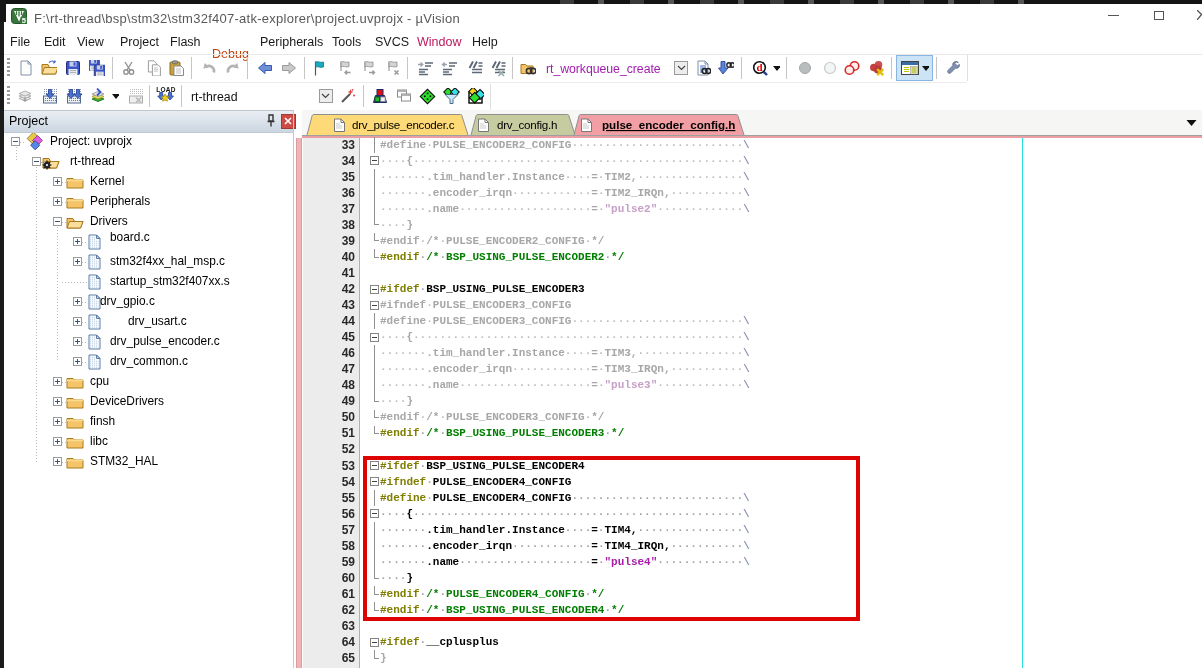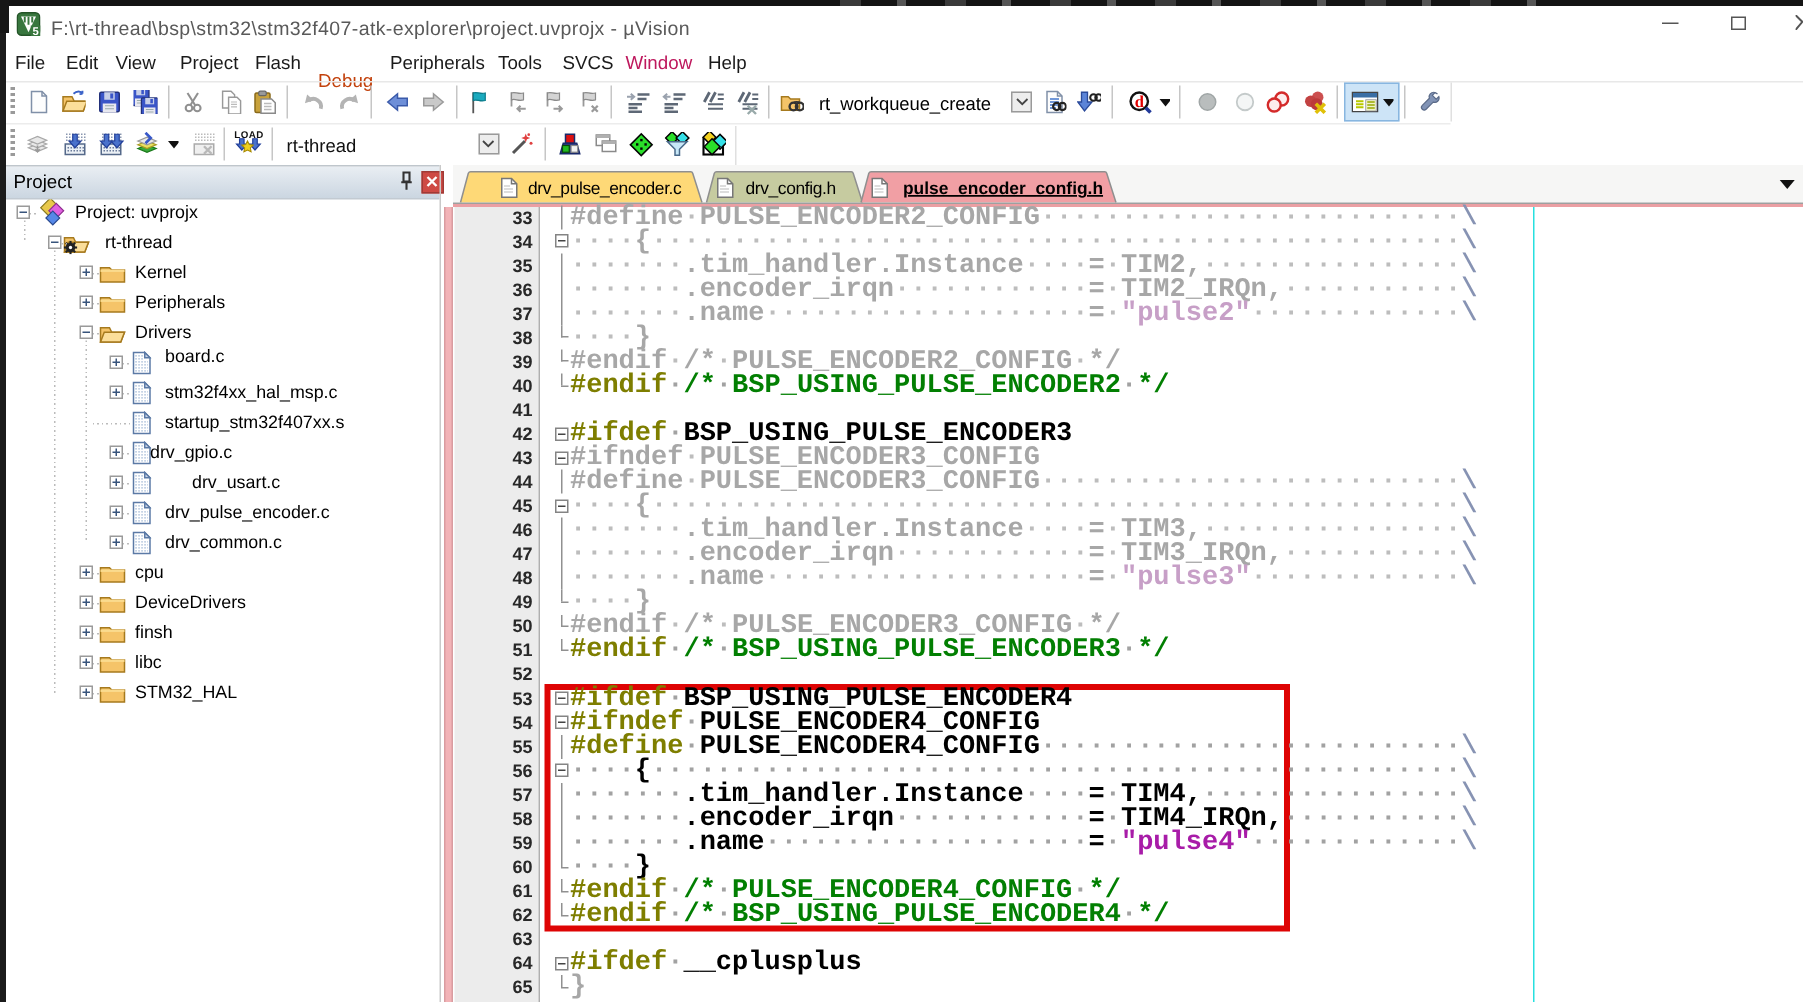--- a/index.html
+++ b/index.html
@@ -178,21 +178,21 @@
     <path d="M11.5 3h4M11.5 6h4M5 9.5h10M5 12.5h10" stroke="#5E6876" stroke-width="1.4"></path>
     <path d="M8.5 10.5 L14 16 M14 10.5 L8.5 16" stroke="#9aa" stroke-width="1.6"></path>
   </svg>
 <div style="position:absolute;left:511.5px;top:57px;width:1px;height:22px;background:#C6C6C6"></div>
 <svg style="position:absolute;left:520.0px;top:60.0px" width="16" height="16" viewBox="0 0 16 16">
     <path d="M1 4.5 L1 13.5 L13 13.5 L13 6 L7 6 L5.5 4.5 Z" fill="#F5C469" stroke="#A67A1E" stroke-width="1"></path>
     <circle cx="9" cy="11" r="2.6" fill="none" stroke="#333" stroke-width="1.6"></circle>
     <circle cx="13.2" cy="11" r="2.6" fill="none" stroke="#333" stroke-width="1.6"></circle>
     <path d="M9 8.6 C10 7.6 12.2 7.6 13.2 8.6" stroke="#333" stroke-width="1.2" fill="none"></path>
   </svg>
-<div style="position:absolute;left:546px;top:61.5px;font:12.3px 'Liberation Sans';letter-spacing:-0.05px;color:#000000">rt_workqueue_create</div>
+<div style="position:absolute;left:546px;top:61.5px;font:12.3px 'Liberation Sans';letter-spacing:-0.05px;color:#a21caf">rt_workqueue_create</div>
 <div style="position:absolute;left:674px;top:61px;width:14px;height:14px;background:#EDEDED;border:1px solid #9a9a9a"></div>
 <svg style="position:absolute;left:677px;top:64px" width="9" height="8" viewBox="0 0 9 8">
     <path d="M1 2 L4.5 5.5 L8 2" fill="none" stroke="#444" stroke-width="1.2"></path>
   </svg>
 <svg style="position:absolute;left:695.0px;top:60.0px" width="16" height="16" viewBox="0 0 16 16">
     <path d="M3 1 L10 1 L13 4 L13 15 L3 15 Z" fill="#FDFDFD" stroke="#8090A8" stroke-width="1"></path>
     <path d="M10 1 L10 4 L13 4" fill="none" stroke="#8090A8" stroke-width="1"></path>
     <path d="M5 6h6M5 8h6M5 10h6M5 12h4" stroke="#4477CC" stroke-width="1"></path>
     <circle cx="9.5" cy="11" r="2.4" fill="none" stroke="#222" stroke-width="1.5"></circle>
     <circle cx="13.3" cy="11" r="2.4" fill="none" stroke="#222" stroke-width="1.5"></circle>
@@ -746,21 +746,21 @@
 <div class="fl" style="left:373.5px;top:586.0px;height:8.0px"></div>
 <div class="ft" style="left:373.5px;top:593.5px"></div>
 <div class="fl" style="left:373.5px;top:602.1px;height:8.0px"></div>
 <div class="ft" style="left:373.5px;top:609.6px"></div>
 <div class="fb" style="left:369.5px;top:637.7px"></div>
 <div class="fl" style="left:373.5px;top:650.2px;height:8.0px"></div>
 <div class="ft" style="left:373.5px;top:657.7px"></div>
 
 <div style="position:absolute;left:363px;top:455.5px;width:497px;height:165px;border:4px solid #DE0404"></div>
 
-<pre style="position:absolute;left:380px;top:136.6px;font-size:18px;line-height:16.05px;font-weight:bold;color:#000"><i class="x">#define</i><i class="xd">·</i><i class="x">PULSE_ENCODER2_CONFIG</i><i class="xd">··························</i><i class="bs">\</i>
+<pre style="position:absolute;left:380px;top:136.6px;font-size:11px;line-height:16.05px;font-weight:bold;color:#000"><i class="x">#define</i><i class="xd">·</i><i class="x">PULSE_ENCODER2_CONFIG</i><i class="xd">··························</i><i class="bs">\</i>
 <i class="xd">····</i><i class="x">{</i><i class="xd">··················································</i><i class="bs">\</i>
 <i class="xd">·······</i><i class="x">.tim_handler.Instance</i><i class="xd">····</i><i class="x">=</i><i class="xd">·</i><i class="x">TIM2,</i><i class="xd">················</i><i class="bs">\</i>
 <i class="xd">·······</i><i class="x">.encoder_irqn</i><i class="xd">············</i><i class="x">=</i><i class="xd">·</i><i class="x">TIM2_IRQn,</i><i class="xd">···········</i><i class="bs">\</i>
 <i class="xd">·······</i><i class="x">.name</i><i class="xd">····················</i><i class="x">=</i><i class="xd">·</i><i class="xs">"pulse2"</i><i class="xd">·············</i><i class="bs">\</i>
 <i class="xd">····</i><i class="x">}</i>
 <i class="x">#endif</i><i class="xd">·</i><i class="x">/*</i><i class="xd">·</i><i class="x">PULSE_ENCODER2_CONFIG</i><i class="xd">·</i><i class="x">*/</i>
 <i class="o">#endif</i><i class="d">·</i><i class="g">/*</i><i class="d">·</i><i class="g">BSP_USING_PULSE_ENCODER2</i><i class="d">·</i><i class="g">*/</i>
 
 <i class="o">#ifdef</i><i class="d">·</i><i class="k">BSP_USING_PULSE_ENCODER3</i>
 <i class="x">#ifndef</i><i class="xd">·</i><i class="x">PULSE_ENCODER3_CONFIG</i>

